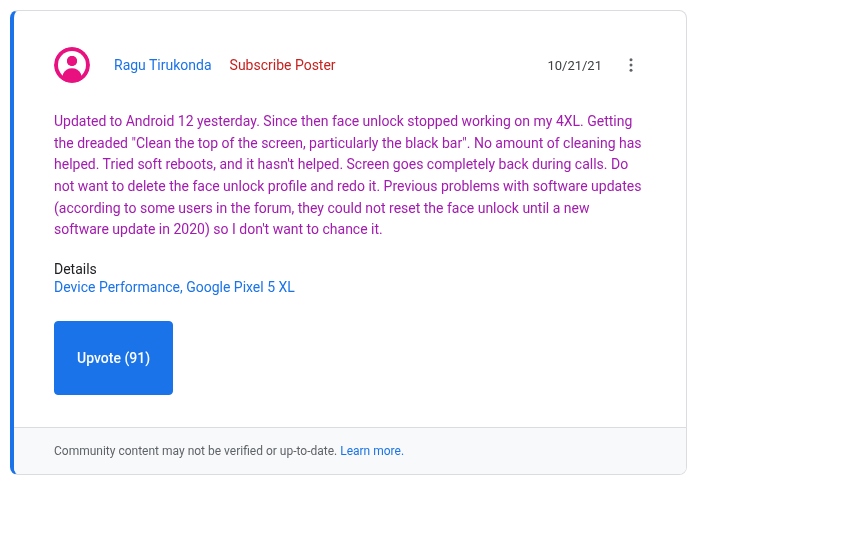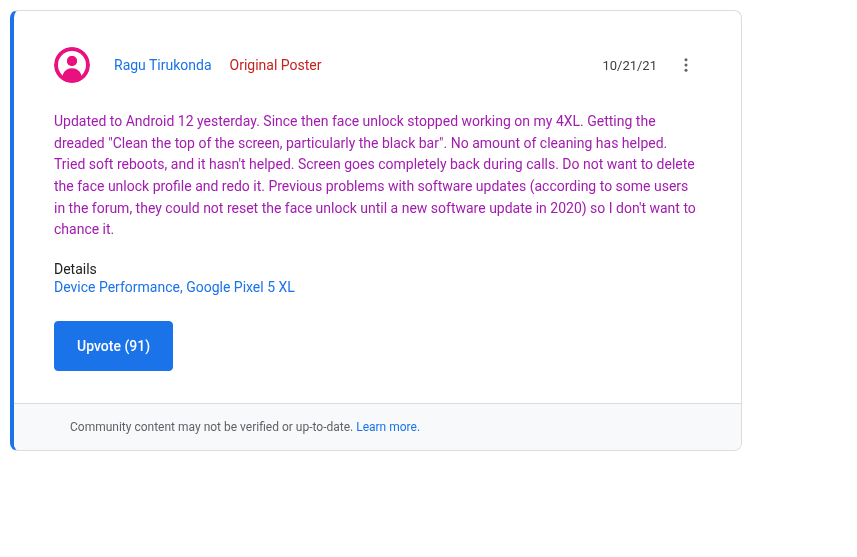--- a/index.html
+++ b/index.html
@@ -6,21 +6,21 @@
       box-sizing: border-box;
       margin: 0;
       padding: 0;
     }
     body {
       font-family: 'Google Sans', Roboto, Arial, sans-serif;
       background: #fff;
       padding: 10px;
     }
     .post-card {
-      width: 732px;
+      width: 677px;
       border: 1px solid #dadce0;
       border-radius: 8px;
       border-left: 4px solid #1a73e8;
       overflow: hidden;
     }
     .post-main {
       padding: 36px 40px 32px 40px;
     }
     .post-header {
       display: flex;
@@ -94,39 +94,39 @@
       color: #1a73e8;
     }
     .actions {
       display: flex;
       gap: 12px;
     }
     .btn {
       font-family: inherit;
       font-size: 14px;
       font-weight: 500;
-      padding: 16px 22px;
+      padding: 28px 22px;
       border-radius: 4px;
       cursor: pointer;
       border: 1px solid transparent;
     }
     .btn-primary {
       background: #1a73e8;
       color: #fff;
       border-color: #1a73e8;
     }
     .btn-secondary {
       background: #fff;
       color: #1a73e8;
       border-color: #dadce0;
     }
     .post-footer {
       background: #f8f9fa;
       border-top: 1px solid #dadce0;
-      padding: 16px 56px;
+      padding: 16px 40px;
       font-size: 12px;
       color: #5f6368;
     }
     .post-footer a {
       color: #1a73e8;
       text-decoration: none;
       cursor: pointer;
     }
   </style>
 </head>
@@ -143,21 +143,21 @@
         <circle cx="18" cy="18" r="14" fill="none"></circle>
         <clipPath id="cp">
             <circle cx="18" cy="18" r="14"></circle>
           </clipPath>
         <g clip-path="url(#cp)">
           <circle cx="18" cy="14" r="5" fill="#e8117f"></circle>
           <path d="M 7 30 Q 18 18 29 30 L 29 36 L 7 36 Z" fill="#e8117f"></path>
         </g>
       </svg>
       <span class="author-name">Ragu Tirukonda</span>
-      <span class="badge">Original Poster</span>
+      <span class="badge">Subscribe Poster</span>
       <div class="spacer"></div>
       <span class="date">10/21/21</span>
       <button class="more-btn">
         <svg width="18" height="18" viewBox="0 0 24 24" fill="#5f6368">
           <circle cx="12" cy="5" r="2"></circle>
           <circle cx="12" cy="12" r="2"></circle>
           <circle cx="12" cy="19" r="2"></circle>
         </svg>
       </button>
     </div>

